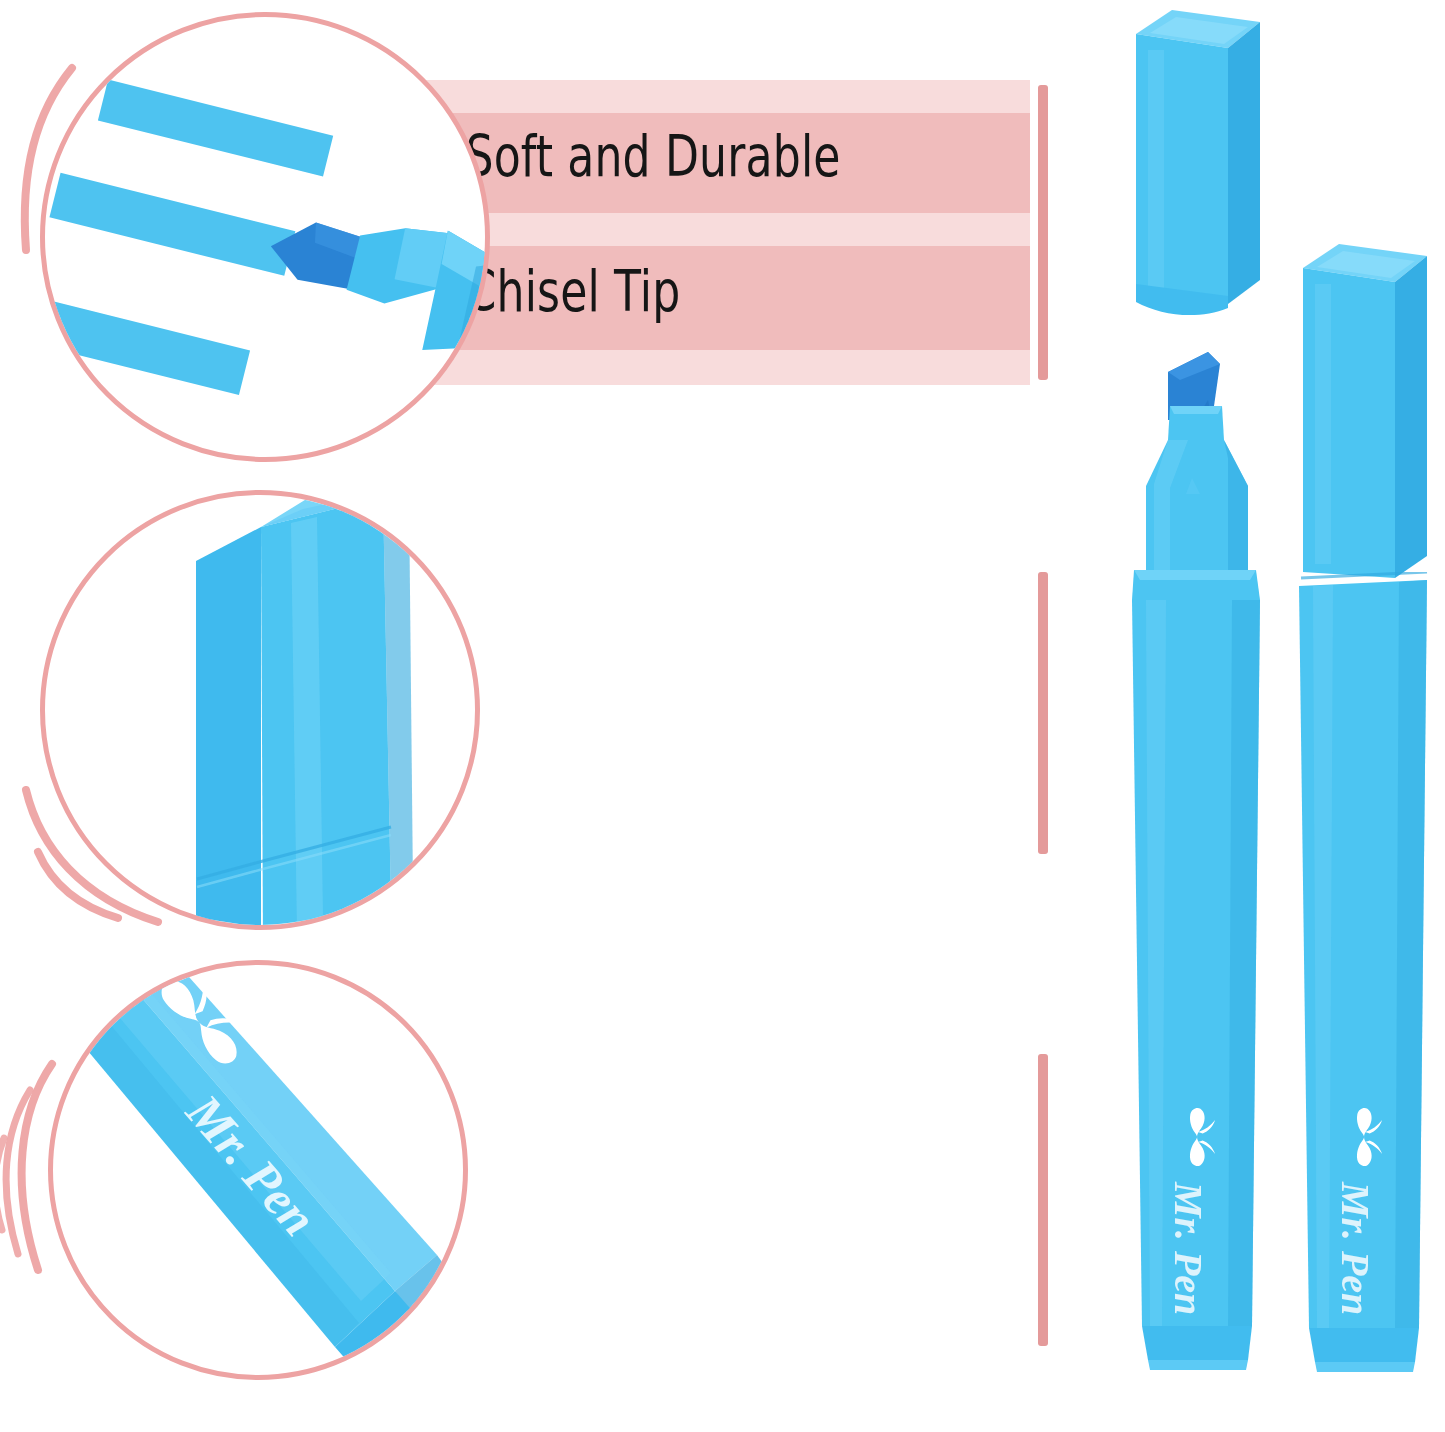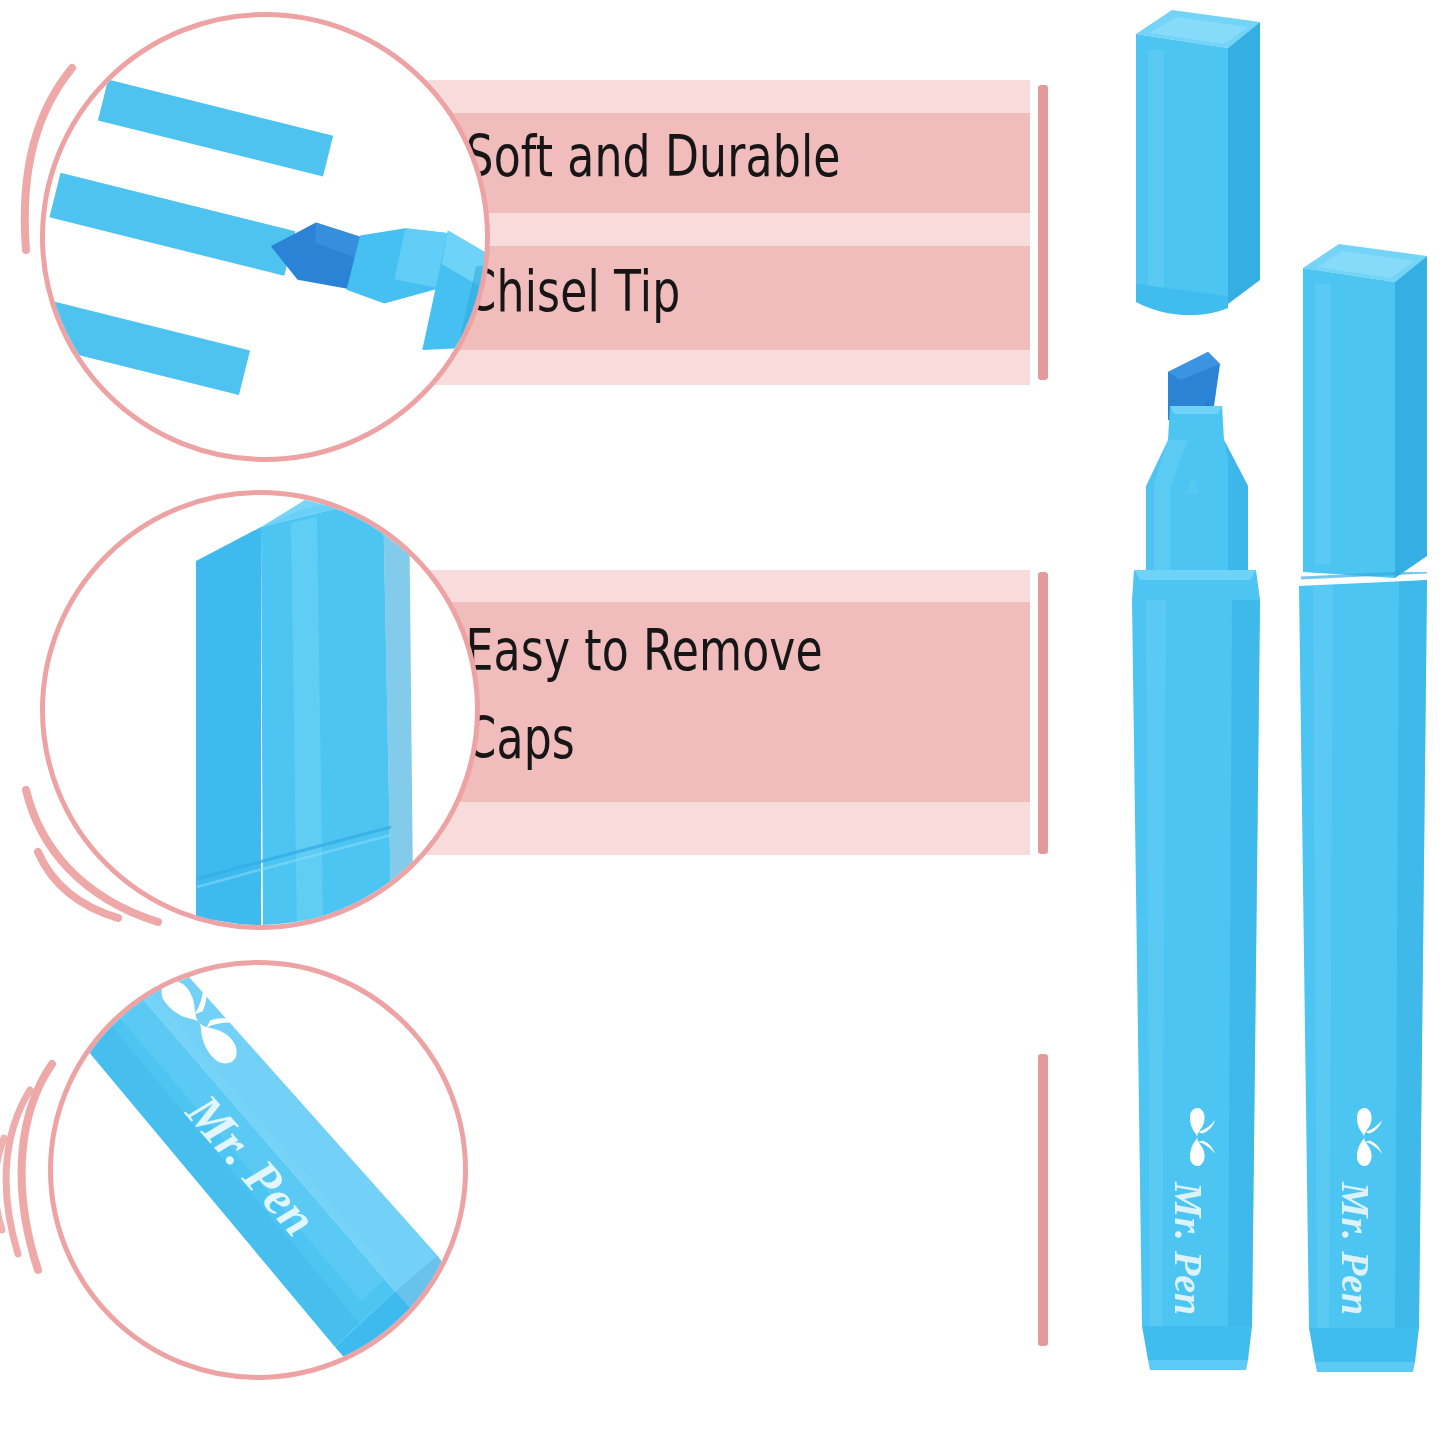--- a/index.html
+++ b/index.html
@@ -145,27 +145,20 @@
             <path d="M 86 0 L 148 18 L 150 52 L 88 34 Z" fill="#6fd3f8"></path>
             <path d="M 148 18 L 150 104 L 124 116 L 122 28 Z" fill="#2fa8de" opacity="0.55"></path>
           </svg>
         </div>
       </div>
     </div>
   </div>
 
   <div class="feature-row row-2">
 
-    <div class="banner" style="left:180px; top:100px; width:850px; height:285px;">
-      <div class="band band-light" style="top:0; height:32px;"></div>
-      <div class="band band-dark" style="top:32px; height:200px;"></div>
-      <div class="band band-light" style="top:232px; height:53px;"></div>
-      <div class="banner-text" style="top:52px; padding-left:332px;">Easy to Remove</div>
-      <div class="banner-text" style="top:140px; padding-left:332px;">Caps</div>
-    </div>
     <div class="accent-bar" style="left:1038px; top:102px; height:282px;"></div>
 
     <svg class="arc-svg" style="left:18px; top:310px;" width="180" height="170" viewBox="0 0 180 170">
       <path d="M 8 10 C 22 68, 64 118, 140 142" fill="none" stroke="#eda3a3" stroke-width="8" stroke-linecap="round" opacity="0.95"></path>
       <path d="M 20 72 C 34 104, 60 126, 100 138" fill="none" stroke="#eda3a3" stroke-width="8" stroke-linecap="round" opacity="0.95"></path>
     </svg>
 
     <div class="circle-wrap">
       <div class="circle" style="left:40px; top:20px; width:440px; height:440px;">
 

